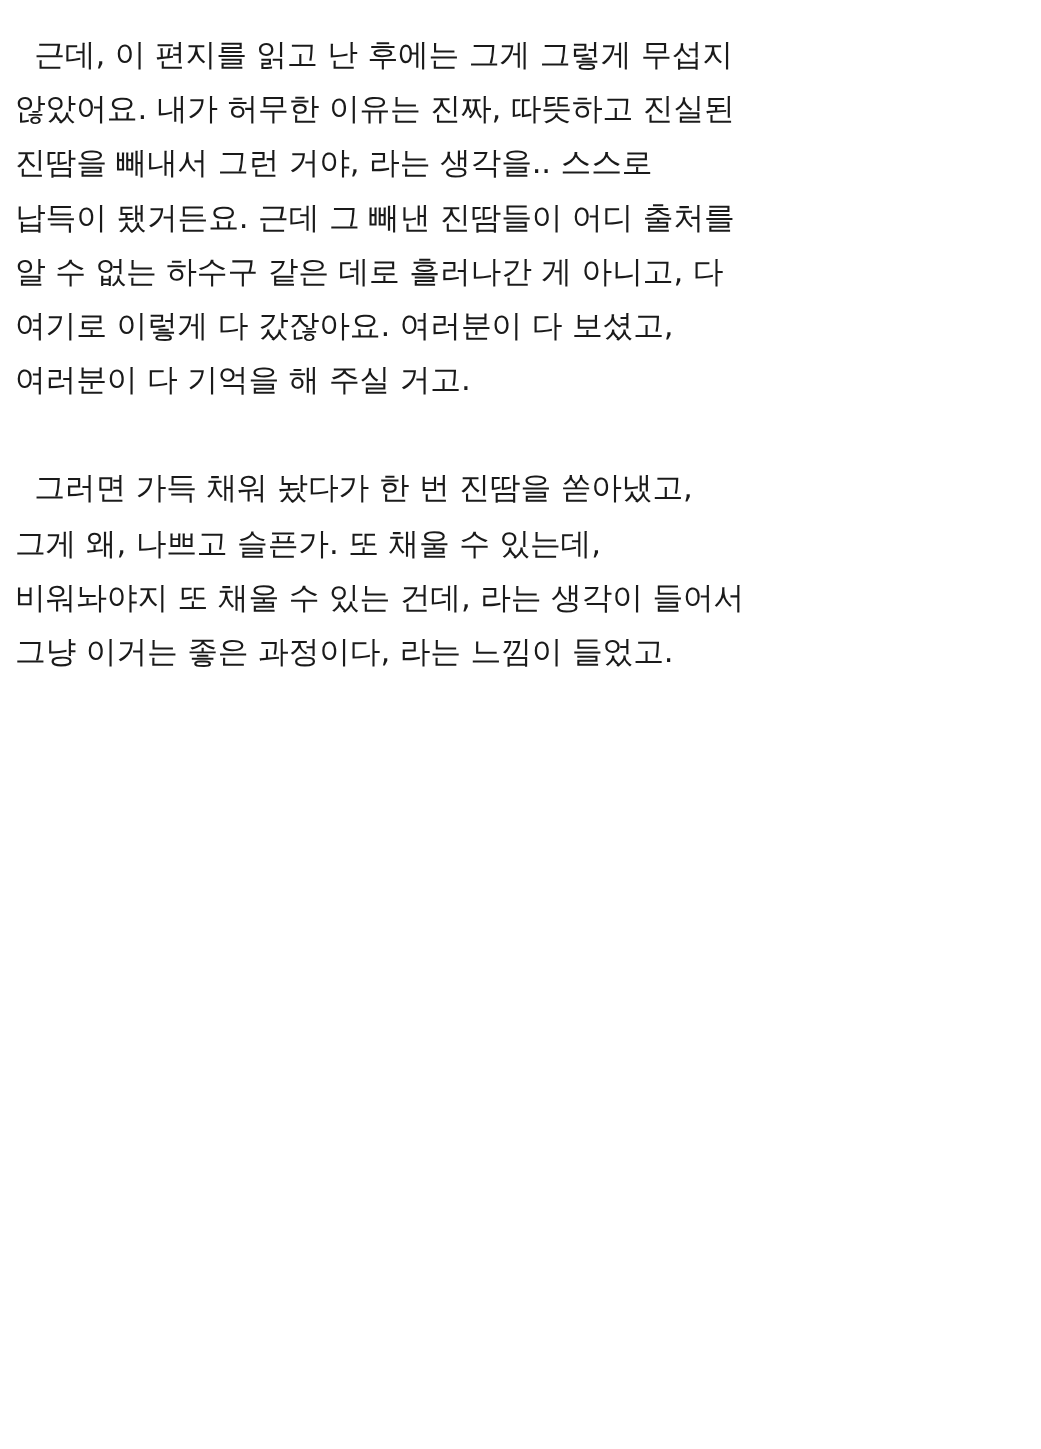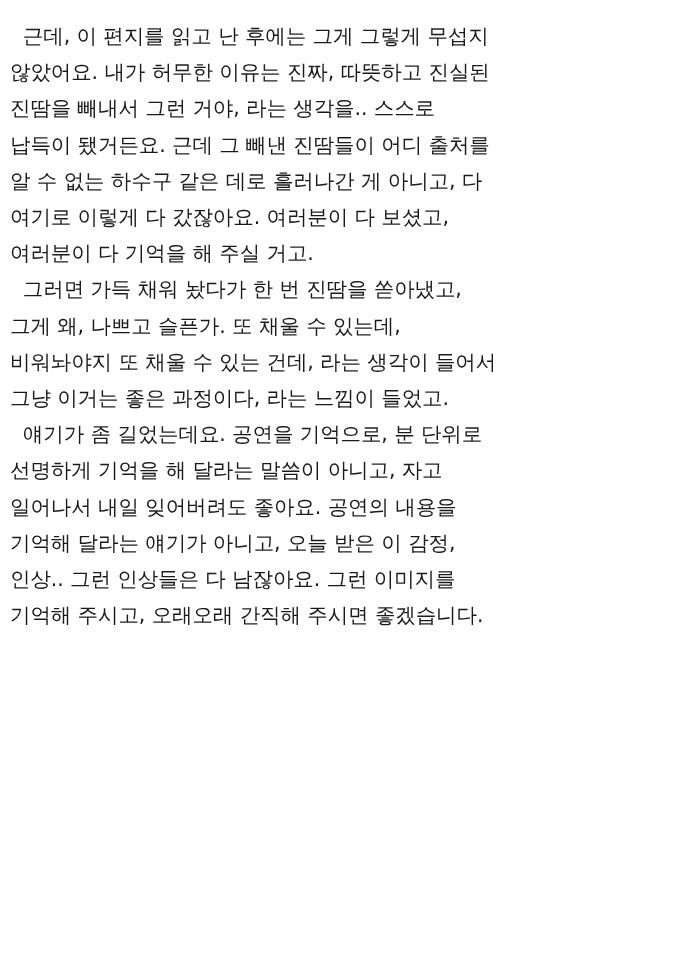--- a/index.html
+++ b/index.html
@@ -23,36 +23,31 @@
   }
   .para {
     font-size: 20.5px;
     line-height: 36.2px;
     letter-spacing: -0.1px;
     white-space: pre-wrap;
     word-break: keep-all;
     margin: 0;
   }
   .para + .para {
+    margin-top: 36px;
   }
 </style>
 </head>
 <body>
 
 <div class="page">
   <p class="para">  근데, 이 편지를 읽고 난 후에는 그게 그렇게 무섭지
 않았어요. 내가 허무한 이유는 진짜, 따뜻하고 진실된
 진땀을 빼내서 그런 거야, 라는 생각을.. 스스로
 납득이 됐거든요. 근데 그 빼낸 진땀들이 어디 출처를
 알 수 없는 하수구 같은 데로 흘러나간 게 아니고, 다
 여기로 이렇게 다 갔잖아요. 여러분이 다 보셨고,
 여러분이 다 기억을 해 주실 거고.</p>
   <p class="para">  그러면 가득 채워 놨다가 한 번 진땀을 쏟아냈고,
 그게 왜, 나쁘고 슬픈가. 또 채울 수 있는데,
 비워놔야지 또 채울 수 있는 건데, 라는 생각이 들어서
 그냥 이거는 좋은 과정이다, 라는 느낌이 들었고.</p>
-  <p class="para">  얘기가 좀 길었는데요. 공연을 기억으로, 분 단위로
-선명하게 기억을 해 달라는 말씀이 아니고, 자고
-일어나서 내일 잊어버려도 좋아요. 공연의 내용을
-기억해 달라는 얘기가 아니고, 오늘 받은 이 감정,
-인상.. 그런 인상들은 다 남잖아요. 그런 이미지를
-기억해 주시고, 오래오래 간직해 주시면 좋겠습니다.</p>
 </div>
 
 </body></html>

